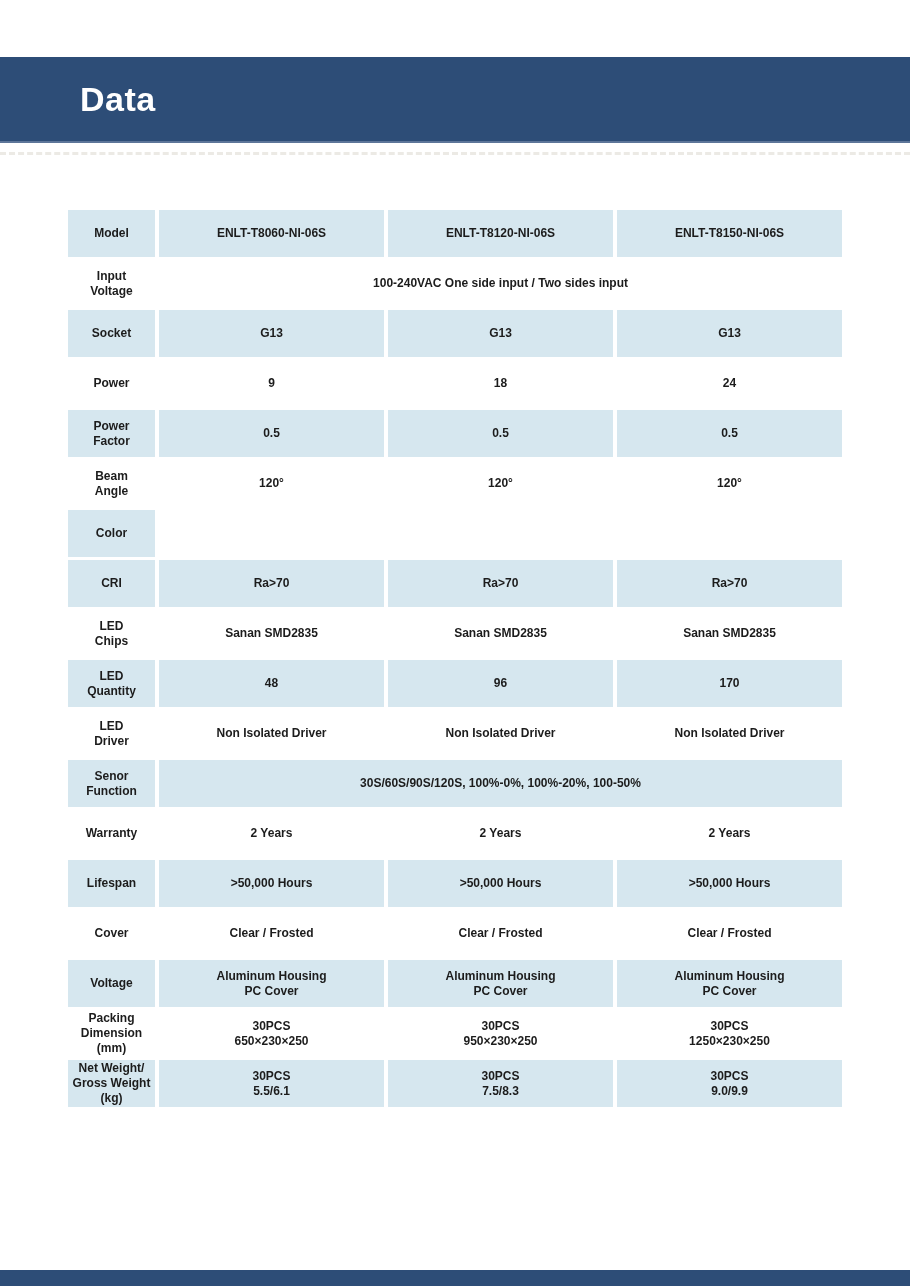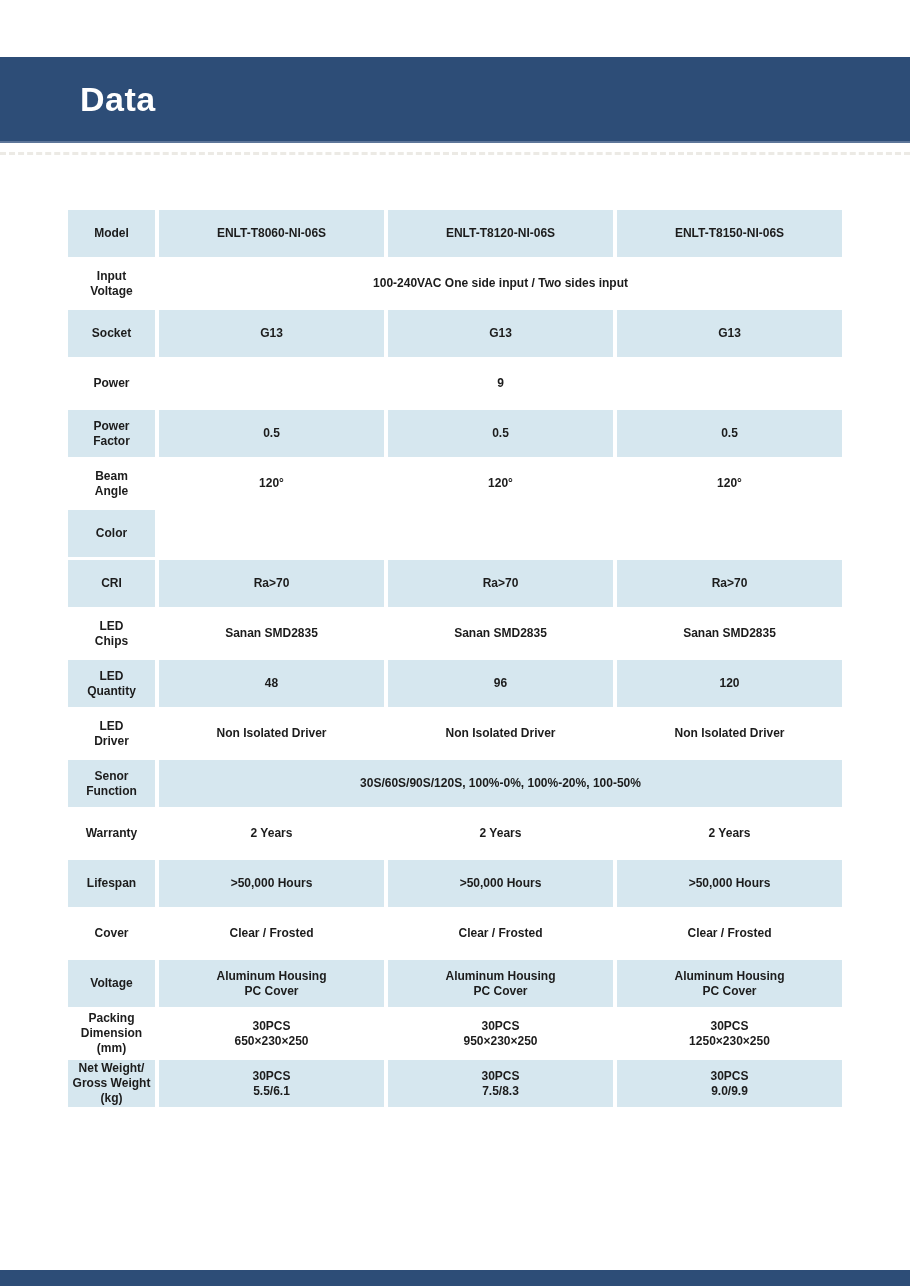--- a/index.html
+++ b/index.html
@@ -100,20 +100,22 @@
     <div class="row r-blue">
       <div class="cell label">Socket</div>
       <div class="cell val">G13</div>
       <div class="cell val">G13</div>
       <div class="cell val">G13</div>
     </div>
 
     <div class="row">
       <div class="cell label">Power</div>
       <div class="cell val">9</div>
+      <div class="cell val">18</div>
+      <div class="cell val">24</div>
     </div>
 
     <div class="row r-blue">
       <div class="cell label">Power
 Factor</div>
       <div class="cell val">0.5</div>
       <div class="cell val">0.5</div>
       <div class="cell val">0.5</div>
     </div>
 
@@ -143,21 +145,21 @@
       <div class="cell val">Sanan SMD2835</div>
       <div class="cell val">Sanan SMD2835</div>
       <div class="cell val">Sanan SMD2835</div>
     </div>
 
     <div class="row r-blue">
       <div class="cell label">LED
 Quantity</div>
       <div class="cell val">48</div>
       <div class="cell val">96</div>
-      <div class="cell val">120</div>
+      <div class="cell val">170</div>
     </div>
 
     <div class="row">
       <div class="cell label">LED
 Driver</div>
       <div class="cell val">Non Isolated Driver</div>
       <div class="cell val">Non Isolated Driver</div>
       <div class="cell val">Non Isolated Driver</div>
     </div>
 

